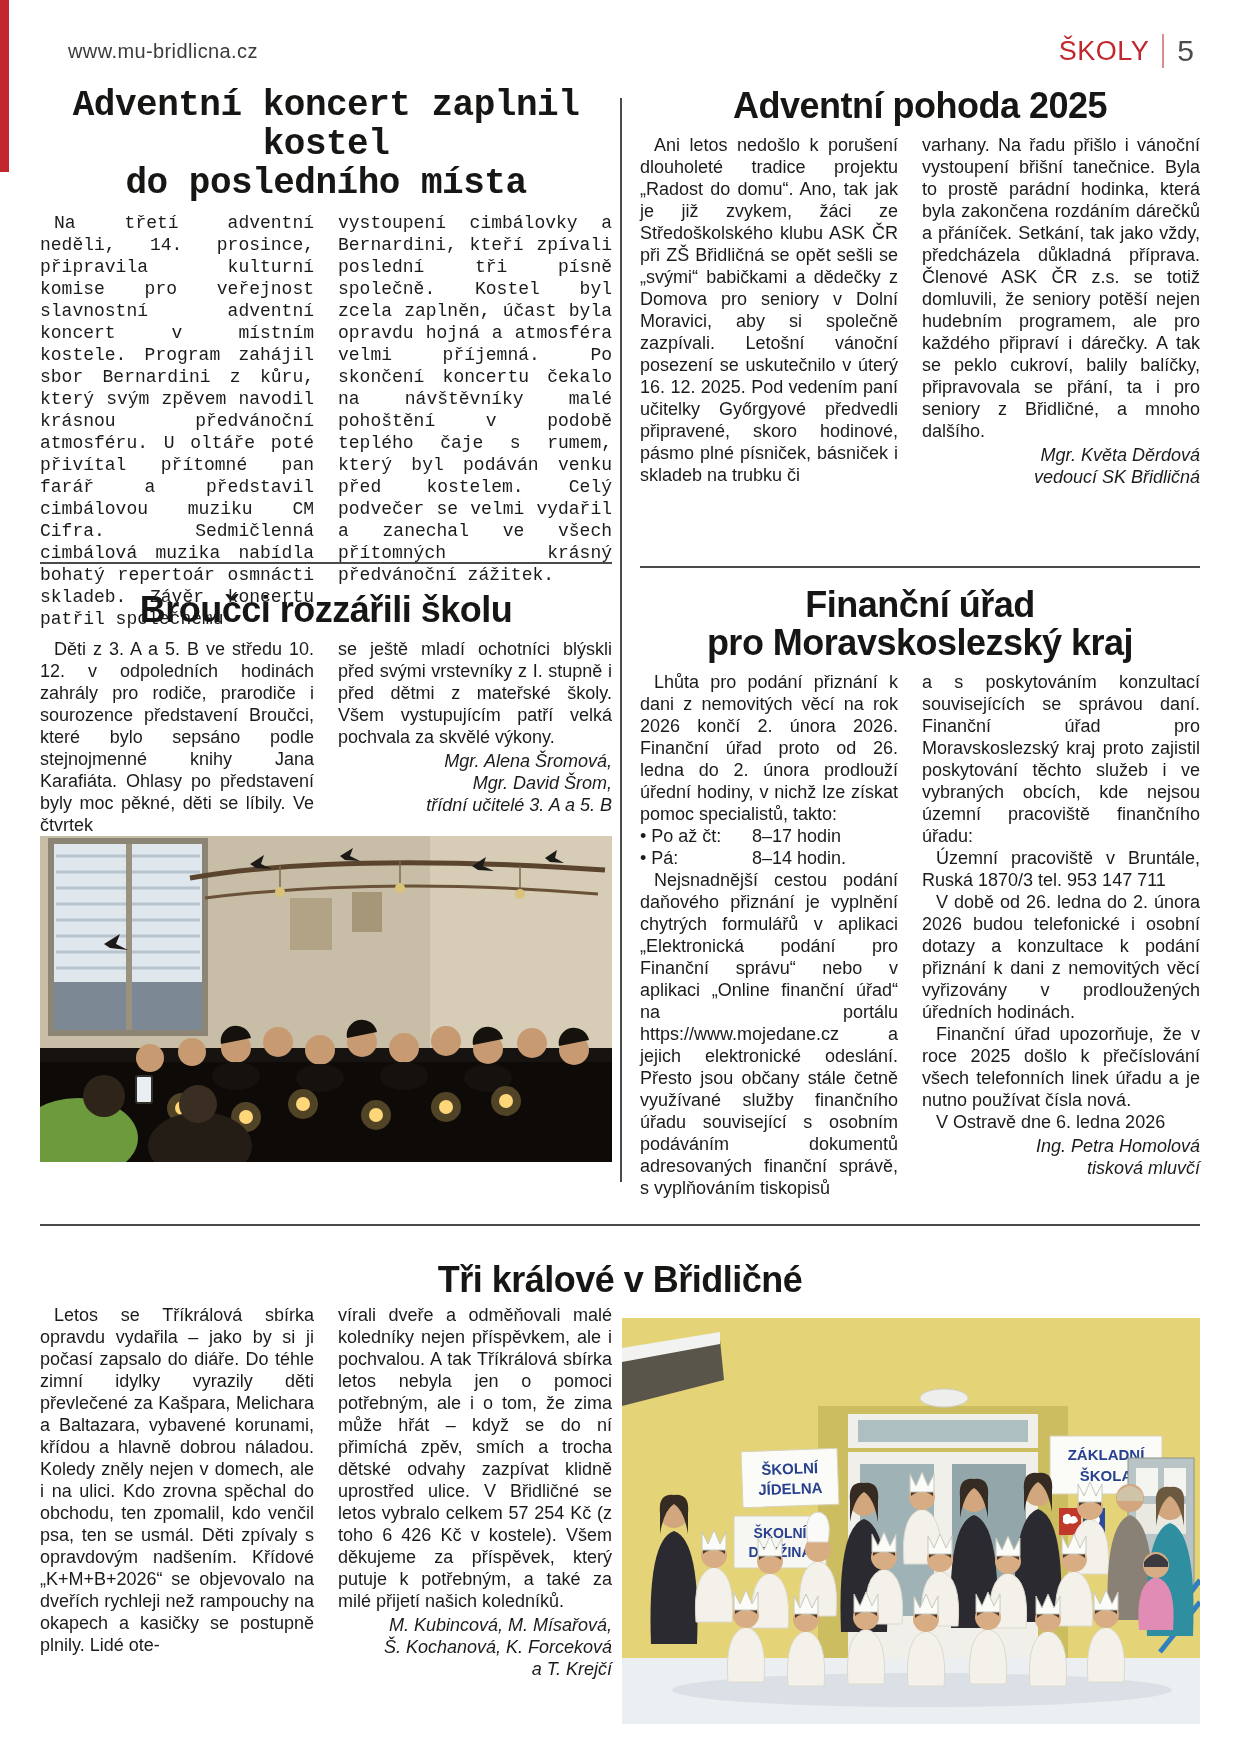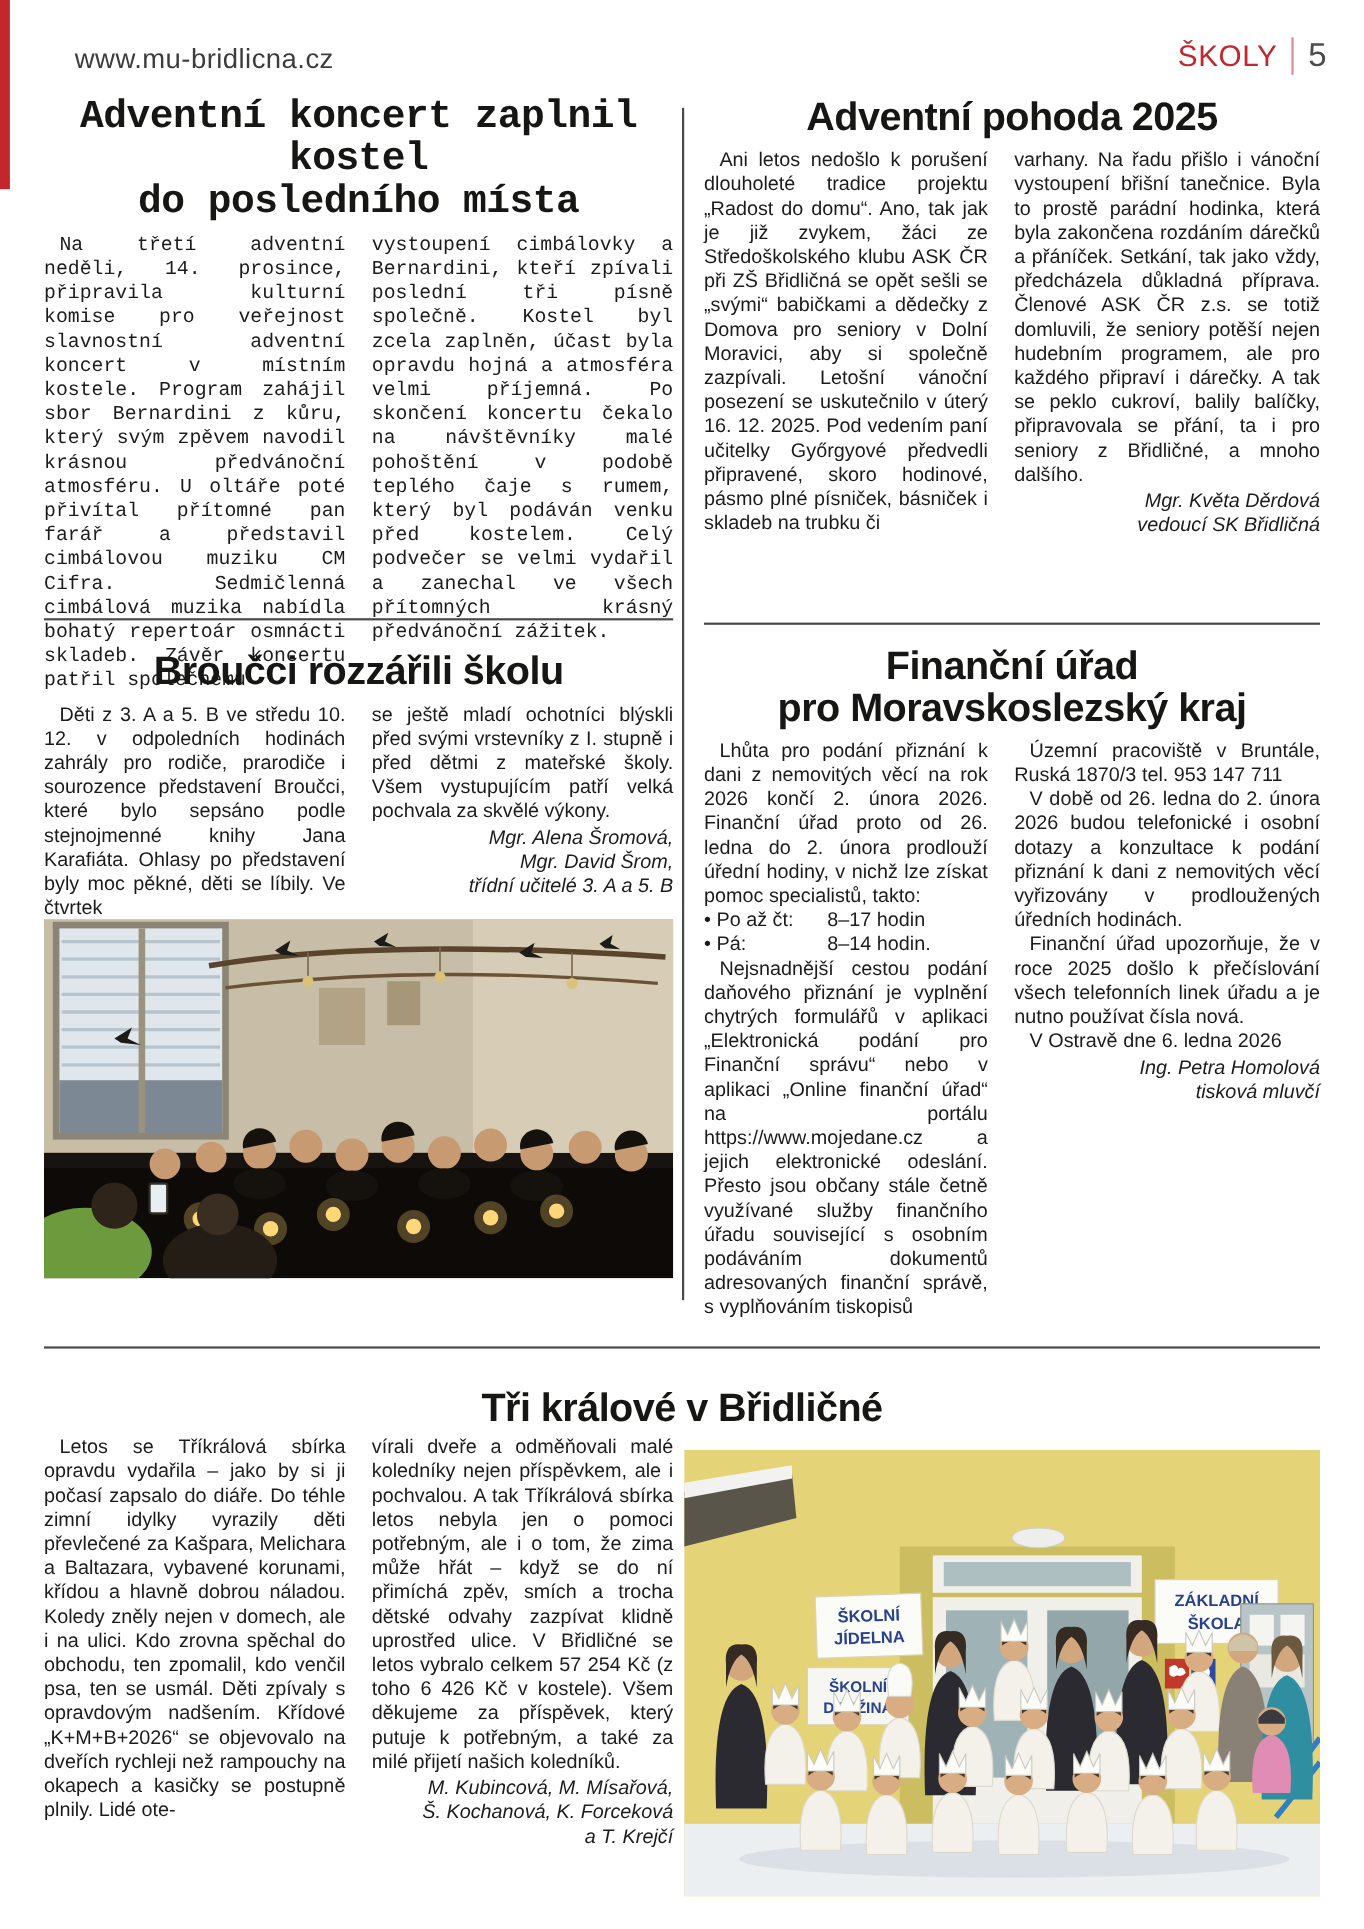--- a/index.html
+++ b/index.html
@@ -1,22 +1,22 @@
 <!DOCTYPE html>
 <html lang="cs"><head>
 <meta charset="utf-8">
 <style>
   html,body{margin:0;padding:0;background:#9a9a9a;}
   .page{position:relative;width:1240px;height:1754px;margin:0 auto;background:#ffffff;
         font-family:"Liberation Sans",sans-serif;color:#1c1c1c;overflow:hidden;}
   .abs{position:absolute;}
   
   .corner-bar{left:0;top:0;width:9px;height:172px;background:#c1272d;}
-  .site-url{left:68px;top:40px;font-size:25px;letter-spacing:.4px;color:#3c3c3c;}
-  .head-right{top:34px;right:34px;display:flex;align-items:center;gap:13px;}
+  .site-url{left:68px;top:40px;font-size:20px;letter-spacing:.4px;color:#3c3c3c;}
+  .head-right{top:34px;right:46px;display:flex;align-items:center;gap:13px;}
   .section-label{font-size:27px;color:#c1272d;letter-spacing:.5px;}
   .head-sep{width:2px;height:34px;background:#d98d90;}
   .page-number{font-size:30px;color:#4c4c4c;}
   
   .rule{height:2px;background:#4a4a4a;}
   .divider-v{width:2px;background:#4a4a4a;}
   
   .article-title{font-weight:bold;font-size:36px;line-height:39px;text-align:center;
                  color:#161614;letter-spacing:-0.5px;}
   .cols{display:flex;margin-top:9px;}
@@ -207,20 +207,21 @@
           <span>8–17 hodin</span>
         </div>
         <div class="hours-row">
           <span class="hours-label">• Pá:</span>
           <span>8–14 hodin.</span>
         </div>
         <p class="ind">Nejsnadnější cestou podání daňového přiznání je vyplnění chytrých formulářů v aplikaci „Elektronická podání pro Finanční správu“ nebo v aplikaci „Online finanční úřad“ na portálu https://www.mojedane.cz a jejich elektronické odeslání. Přesto jsou občany stále četně využívané služby finančního úřadu související s osobním podáváním dokumentů adresovaných finanční správě, s vyplňováním tiskopisů</p>
       </div>
       <div class="gap24"></div>
       <div class="col w278">
+        <p>a s poskytováním konzultací souvisejících se správou daní. Finanční úřad pro Moravskoslezský kraj proto zajistil poskytování těchto služeb i ve vybraných obcích, kde nejsou územní pracoviště finančního úřadu:</p>
         <p class="ind">Územní pracoviště v Bruntále, Ruská 1870/3 tel. 953 147 711</p>
         <p class="ind">V době od 26. ledna do 2. února 2026 budou telefonické i osobní dotazy a konzultace k podání přiznání k dani z nemovitých věcí vyřizovány v prodloužených úředních hodinách.</p>
         <p class="ind">Finanční úřad upozorňuje, že v roce 2025 došlo k přečíslování všech telefonních linek úřadu a je nutno používat čísla nová.</p>
         <p class="ind">V Ostravě dne 6. ledna 2026</p>
         <div class="sig">
           <div>Ing. Petra Homolová</div>
           <div>tisková mluvčí</div>
         </div>
       </div>
     </div>

